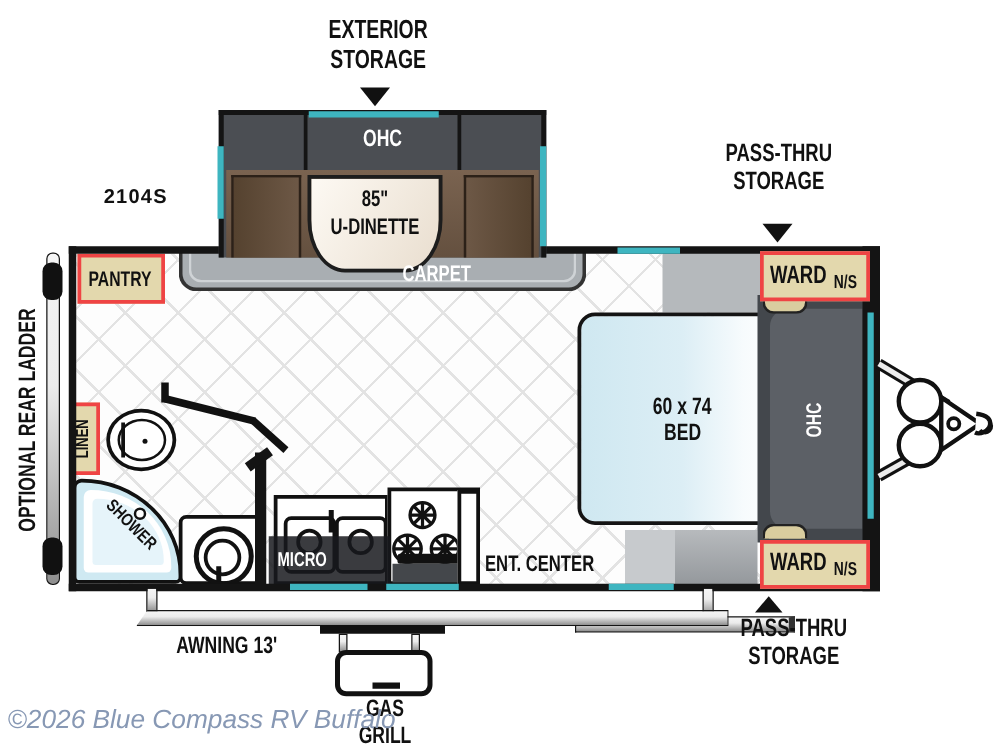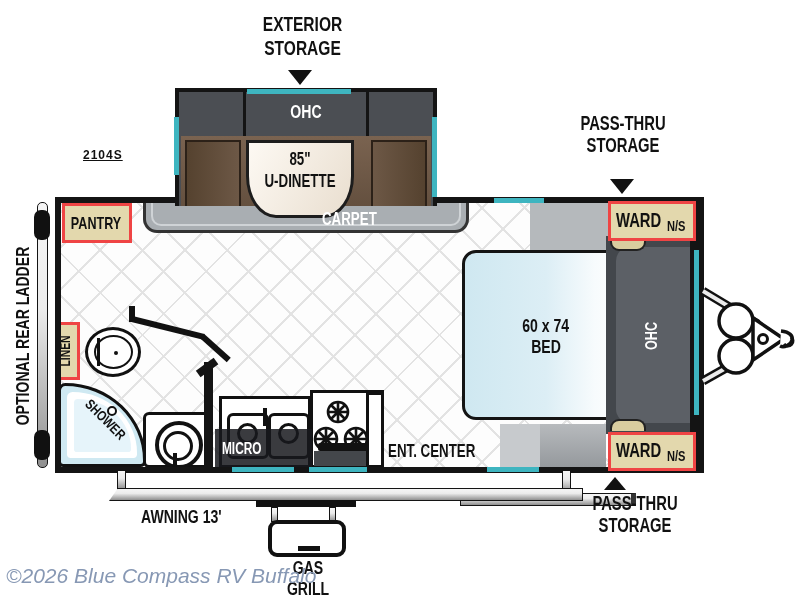--- a/index.html
+++ b/index.html
@@ -186,21 +186,21 @@
   <div class="abs" style="left:256px;top:500px;width:100px;height:7px;background:#111;"></div>
   <div class="abs metal" style="left:271px;top:507px;width:7px;height:15px;"></div>
   <div class="abs metal" style="left:329px;top:507px;width:7px;height:15px;"></div>
   <div class="abs" style="left:268px;top:520px;width:78px;height:37px;background:#fff;border:4px solid #111;border-radius:9px;box-sizing:border-box;">
     <div class="abs" style="left:26px;bottom:2px;width:22px;height:5px;background:#111;"></div>
   </div>
 
   <span class="lbl cx" style="left:230px;top:12px;width:145px;font-size:21px;">EXTERIOR STORAGE</span>
   <div class="tri-down" style="left:288px;top:70px;"></div>
 
-  <span class="lbl" style="left:83px;top:149px;font-size:12px;font-weight:600;letter-spacing:1px;text-decoration:underline;">2104S</span>
+  <span class="lbl" style="left:83px;top:149px;font-size:16px;font-weight:600;letter-spacing:1px;">2104S</span>
 
   <span class="lbl cx" style="left:558px;top:112px;width:130px;font-size:20px;">PASS-THRU STORAGE</span>
   <div class="tri-down" style="left:610px;top:179px;"></div>
 
   <div class="abs" style="left:-116px;top:324px;width:280px;height:24px;transform:rotate(-90deg);text-align:center;">
     <span class="lbl cx" style="left:0;top:0;width:280px;font-size:19px;">OPTIONAL REAR LADDER</span>
   </div>
 
   <span class="lbl cx" style="left:570px;top:492px;width:130px;font-size:20px;">PASS-THRU STORAGE</span>
   <div class="tri-up" style="left:604px;top:477px;"></div>

